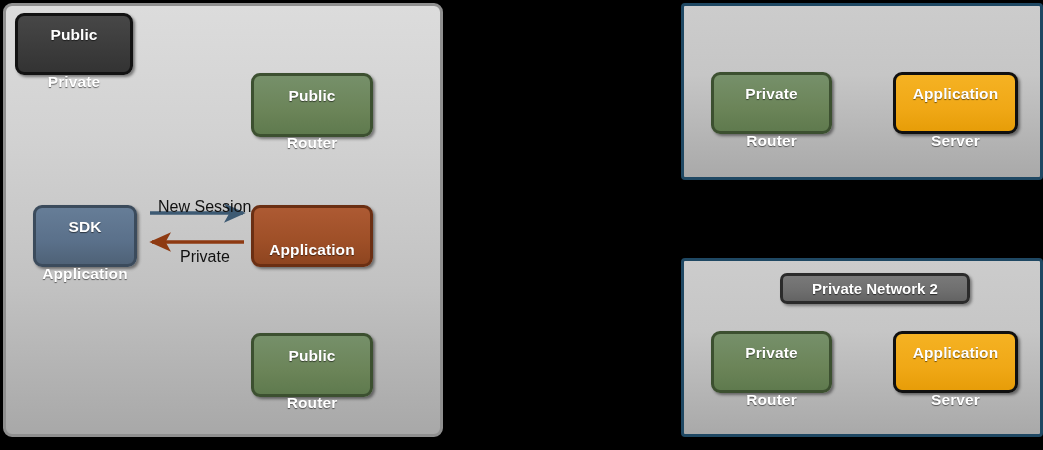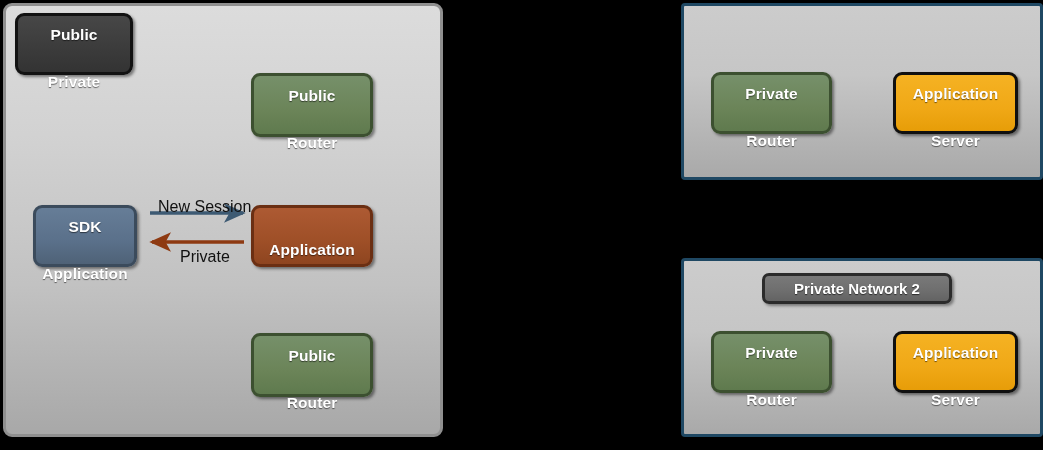--- a/index.html
+++ b/index.html
@@ -202,21 +202,21 @@
     <div class="node amber" style="left:209px; top:66px; width:125px; height:62px;">
       <span>
         <span class="lbl">Application</span>
         <span class="lbl">Server</span>
       </span>
     </div>
   </div>
 
   <div class="panel panel-private net2">
 
-    <div class="netlabel" style="left:78px; top:12px; width:190px;">Private Network 2</div>
+    <div class="netlabel" style="left:96px; top:12px; width:190px;">Private Network 2</div>
 
     <div class="node green" style="left:27px; top:70px; width:121px; height:62px;">
       <span>
         <span class="lbl">Private</span>
         <span class="lbl">Router</span>
       </span>
     </div>
 
     <div class="node amber" style="left:209px; top:70px; width:125px; height:62px;">
       <span>

